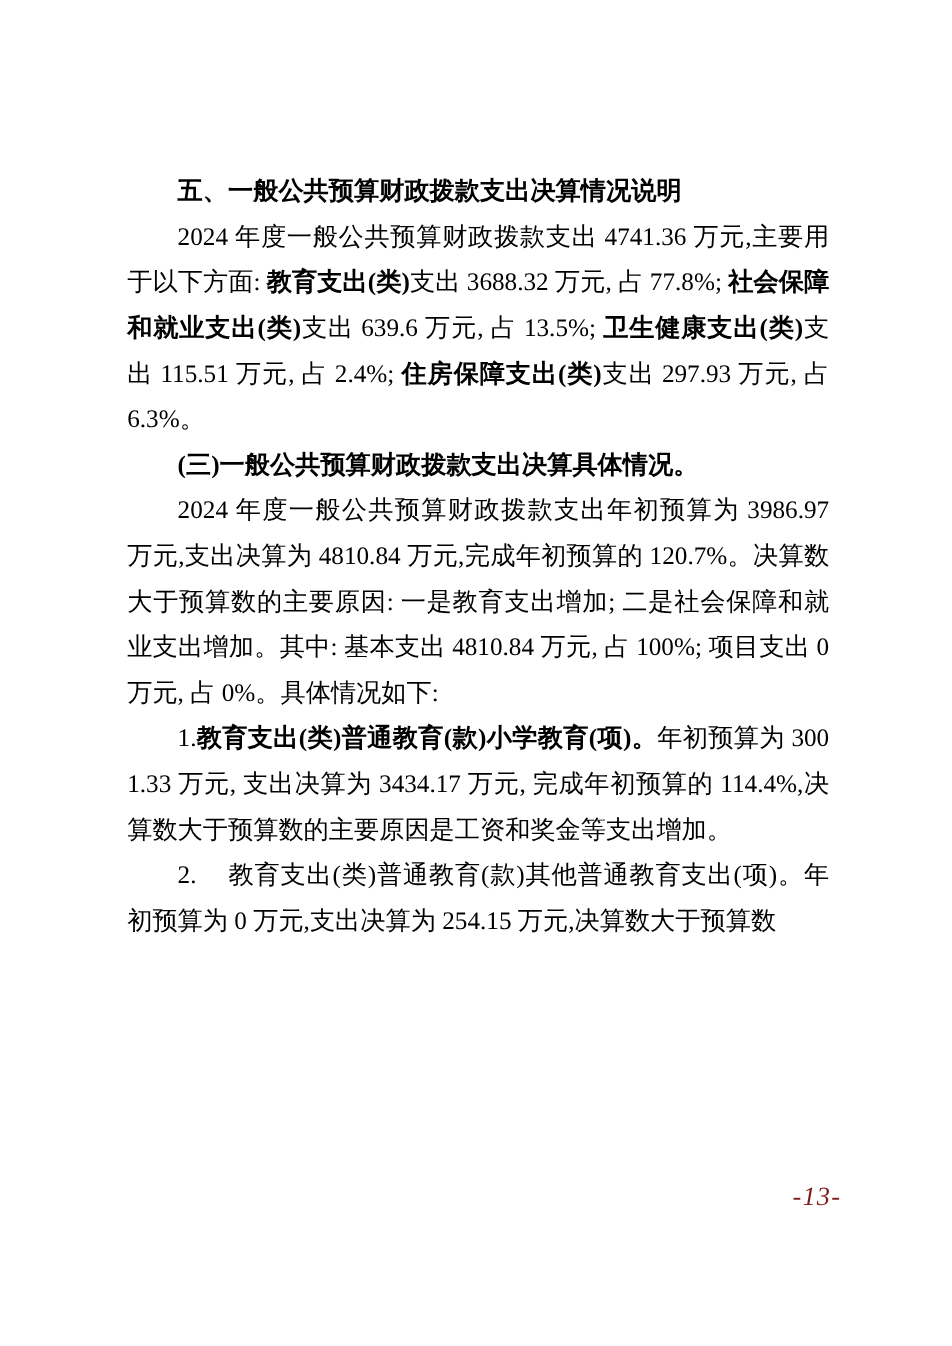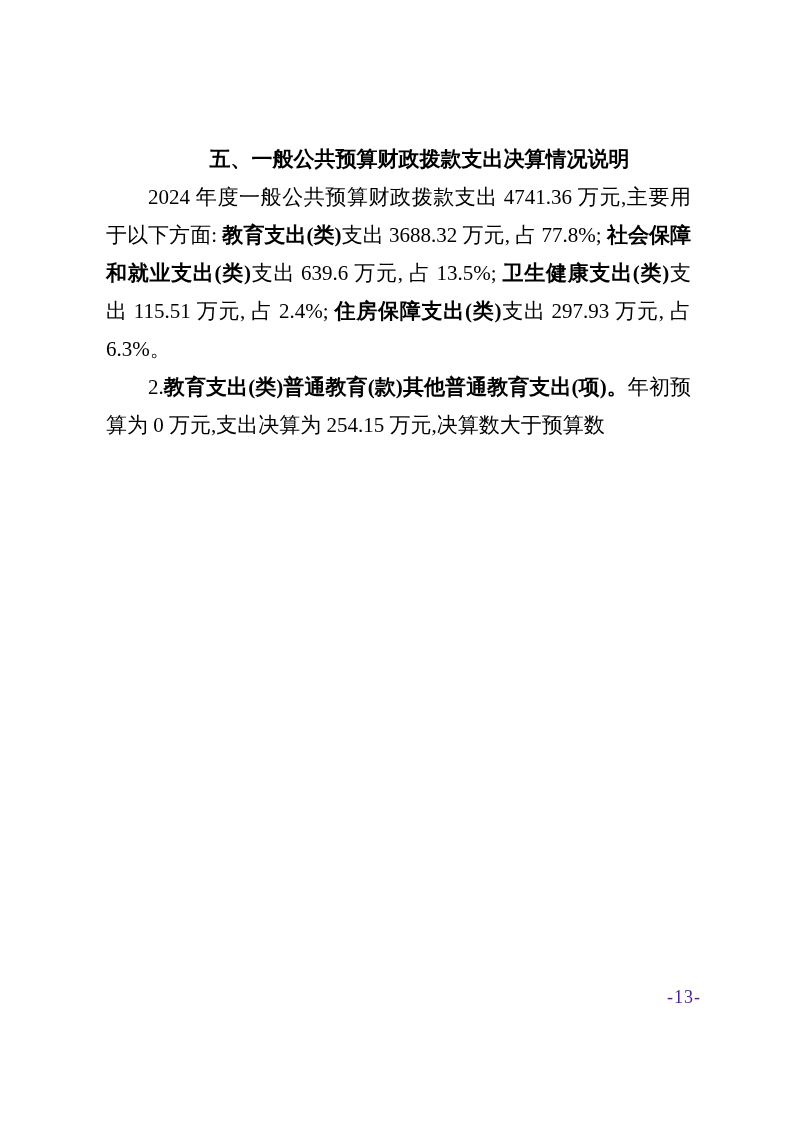--- a/index.html
+++ b/index.html
@@ -26,44 +26,48 @@
     margin: 0;
     font-size: 21px;
     line-height: 38px;
     text-align: justify;
     text-indent: 2em;
     word-break: break-all;
     color: #000000;
   }
   .para.heading {
     font-weight: bold;
-    text-align: center;
+    text-align: left;
   }
   .pagenum {
     position: absolute;
     top: 984px;
     right: 92px;
-    font-size: 18px;
+    font-size: 22px;
     line-height: 26px;
-    color: #4c1d95;
+    color: #7f1d1d;
     letter-spacing: 1px;
+    font-style: italic;
   }
 </style>
 </head>
 <body>
 
 <div class="page">
   <div class="content">
     <p class="para heading">五、一般公共预算财政拨款支出决算情况说明</p>
 
 
 
 
     <p class="para"><span>2024 年度一般公共预算财政拨款支出 4741.36 万元,主要用于以下方面: </span><span style="font-weight: bold;">教育支出(类)</span><span>支出 3688.32 万元, 占 77.8%; </span><span style="font-weight: bold;">社会保障和就业支出(类)</span><span>支出 639.6 万元, 占 13.5%; </span><span style="font-weight: bold;">卫生健康支出(类)</span><span>支出 115.51 万元, 占 2.4%; </span><span style="font-weight: bold;">住房保障支出(类)</span><span>支出 297.93 万元, 占 6.3%。</span></p>
 
+    <p class="para heading">(三)一般公共预算财政拨款支出决算具体情况。</p>
 
+    <p class="para"><span>2024 年度一般公共预算财政拨款支出年初预算为 3986.97 万元,支出决算为 4810.84 万元,完成年初预算的 120.7%。决算数大于预算数的主要原因: 一是教育支出增加; 二是社会保障和就业支出增加。其中: 基本支出 4810.84 万元, 占 100%; 项目支出 0 万元, 占 0%。具体情况如下:</span></p>
 
+    <p class="para"><span>1.</span><span style="font-weight: bold;">教育支出(类)普通教育(款)小学教育(项)。</span><span>年初预算为 3001.33 万元, 支出决算为 3434.17 万元, 完成年初预算的 114.4%,决算数大于预算数的主要原因是工资和奖金等支出增加。</span></p>
 
-    <p class="para"><span>2.</span><span style="font-weight: bold;">教育支出(类)普通教育(款)其他普通教育支出(项)。</span><span>年初预算为 0 万元,支出决算为 254.15 万元,决算数大于预算数</span></p>
+    <p class="para"><span>2.</span><span style="font-weight: normal; margin-left: 26px;">教育支出(类)普通教育(款)其他普通教育支出(项)。</span><span>年初预算为 0 万元,支出决算为 254.15 万元,决算数大于预算数</span></p>
   </div>
 
   <div class="pagenum">-13-</div>
 </div>
 
 </body></html>

